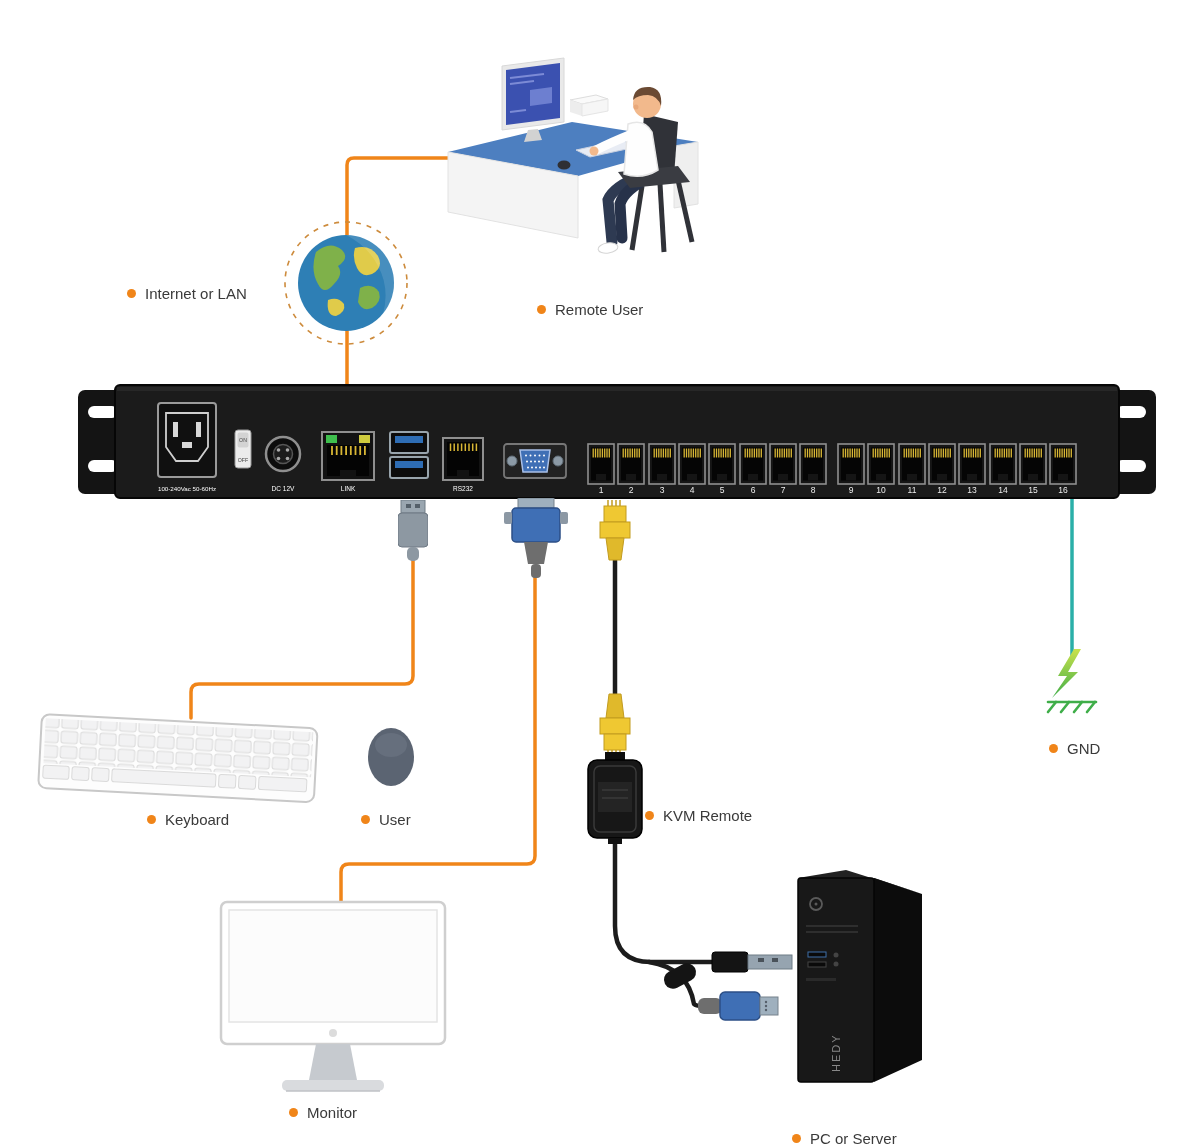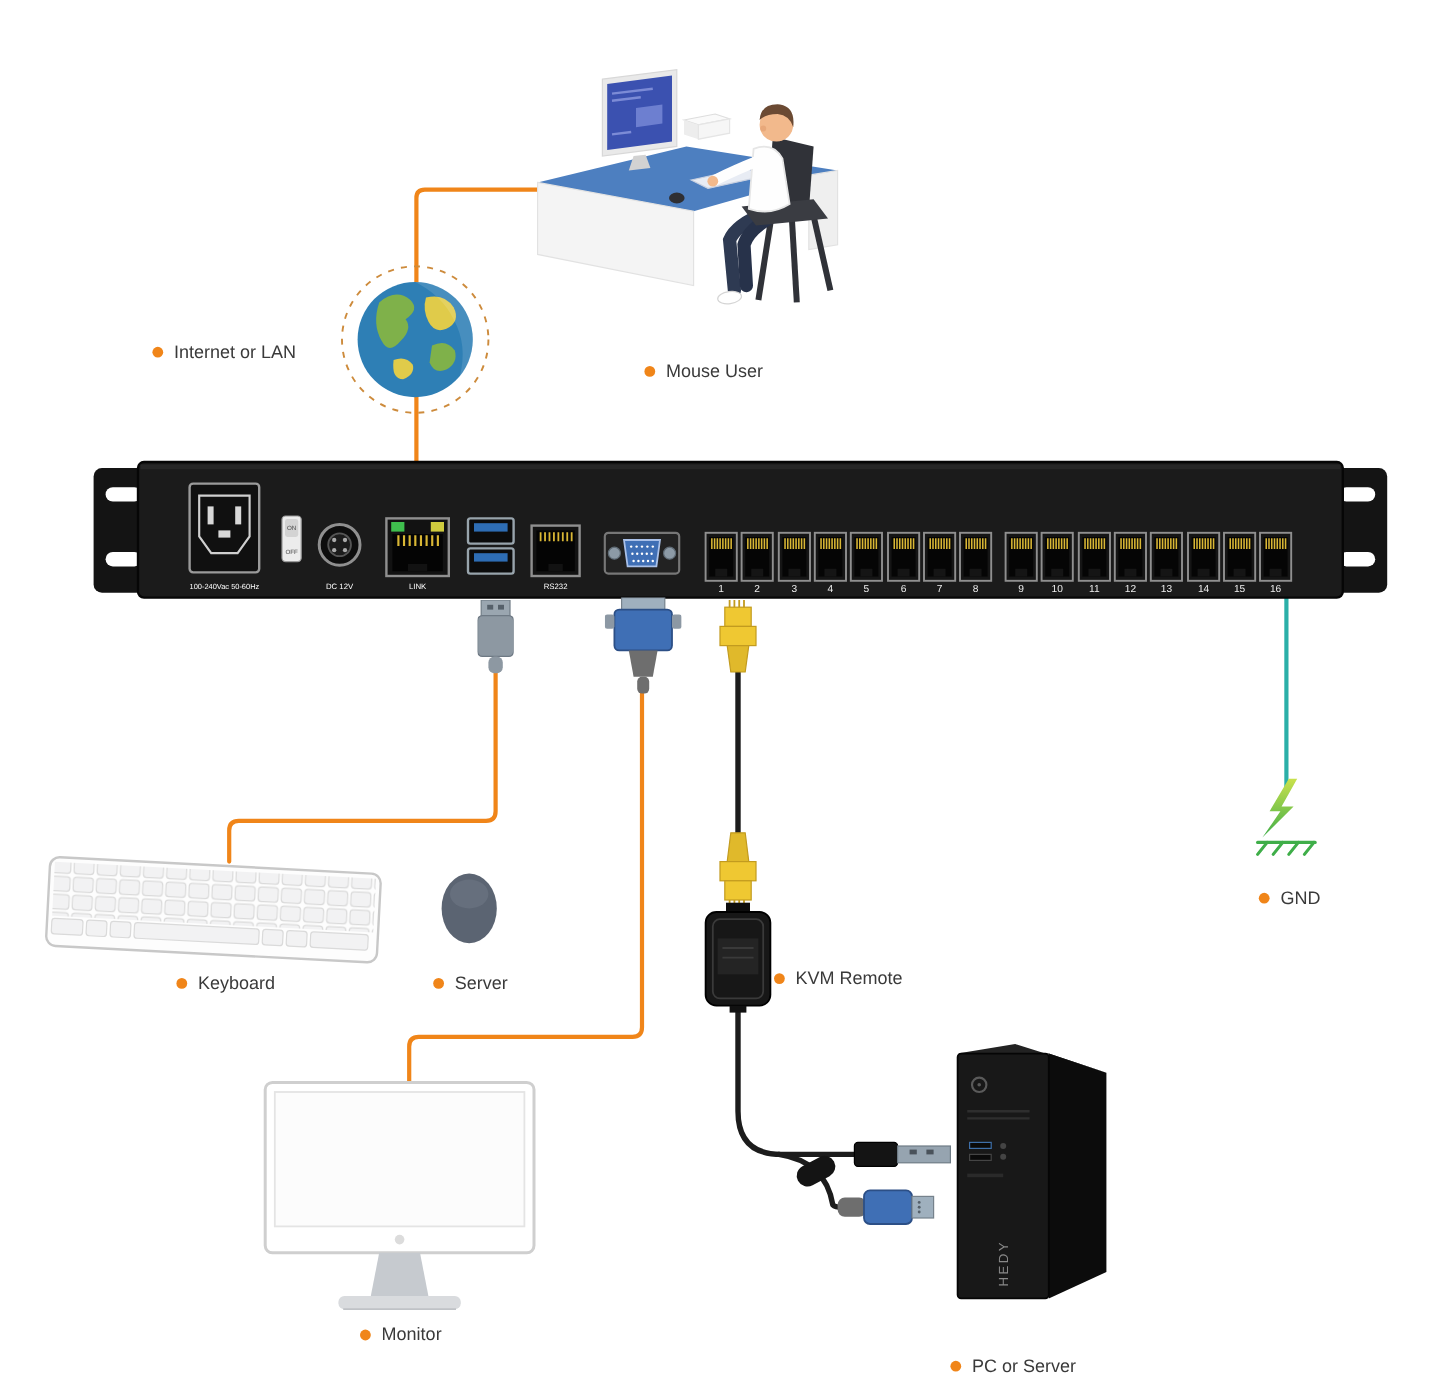--- a/index.html
+++ b/index.html
@@ -401,35 +401,35 @@
       <line x1="55" y1="54" x2="47" y2="64"></line>
     </g>
   </svg>
 
   <div class="label" style="left:127px;top:285px">
     <span class="bullet"></span>
     <span class="label-text">Internet or LAN</span>
   </div>
   <div class="label" style="left:537px;top:301px">
     <span class="bullet"></span>
-    <span class="label-text">Mouse User</span>
+    <span class="label-text">Remote User</span>
   </div>
   <div class="label" style="left:147px;top:811px">
     <span class="bullet"></span>
     <span class="label-text">Keyboard</span>
   </div>
   <div class="label" style="left:361px;top:811px">
     <span class="bullet"></span>
-    <span class="label-text">Server</span>
+    <span class="label-text">User</span>
   </div>
   <div class="label" style="left:645px;top:807px">
     <span class="bullet"></span>
     <span class="label-text">KVM Remote</span>
   </div>
-  <div class="label" style="left:300px;top:1104px">
+  <div class="label" style="left:289px;top:1104px">
     <span class="bullet"></span>
     <span class="label-text">Monitor</span>
   </div>
   <div class="label" style="left:792px;top:1130px">
     <span class="bullet"></span>
     <span class="label-text">PC or Server</span>
   </div>
   <div class="label" style="left:1049px;top:740px">
     <span class="bullet"></span>
     <span class="label-text">GND</span>

